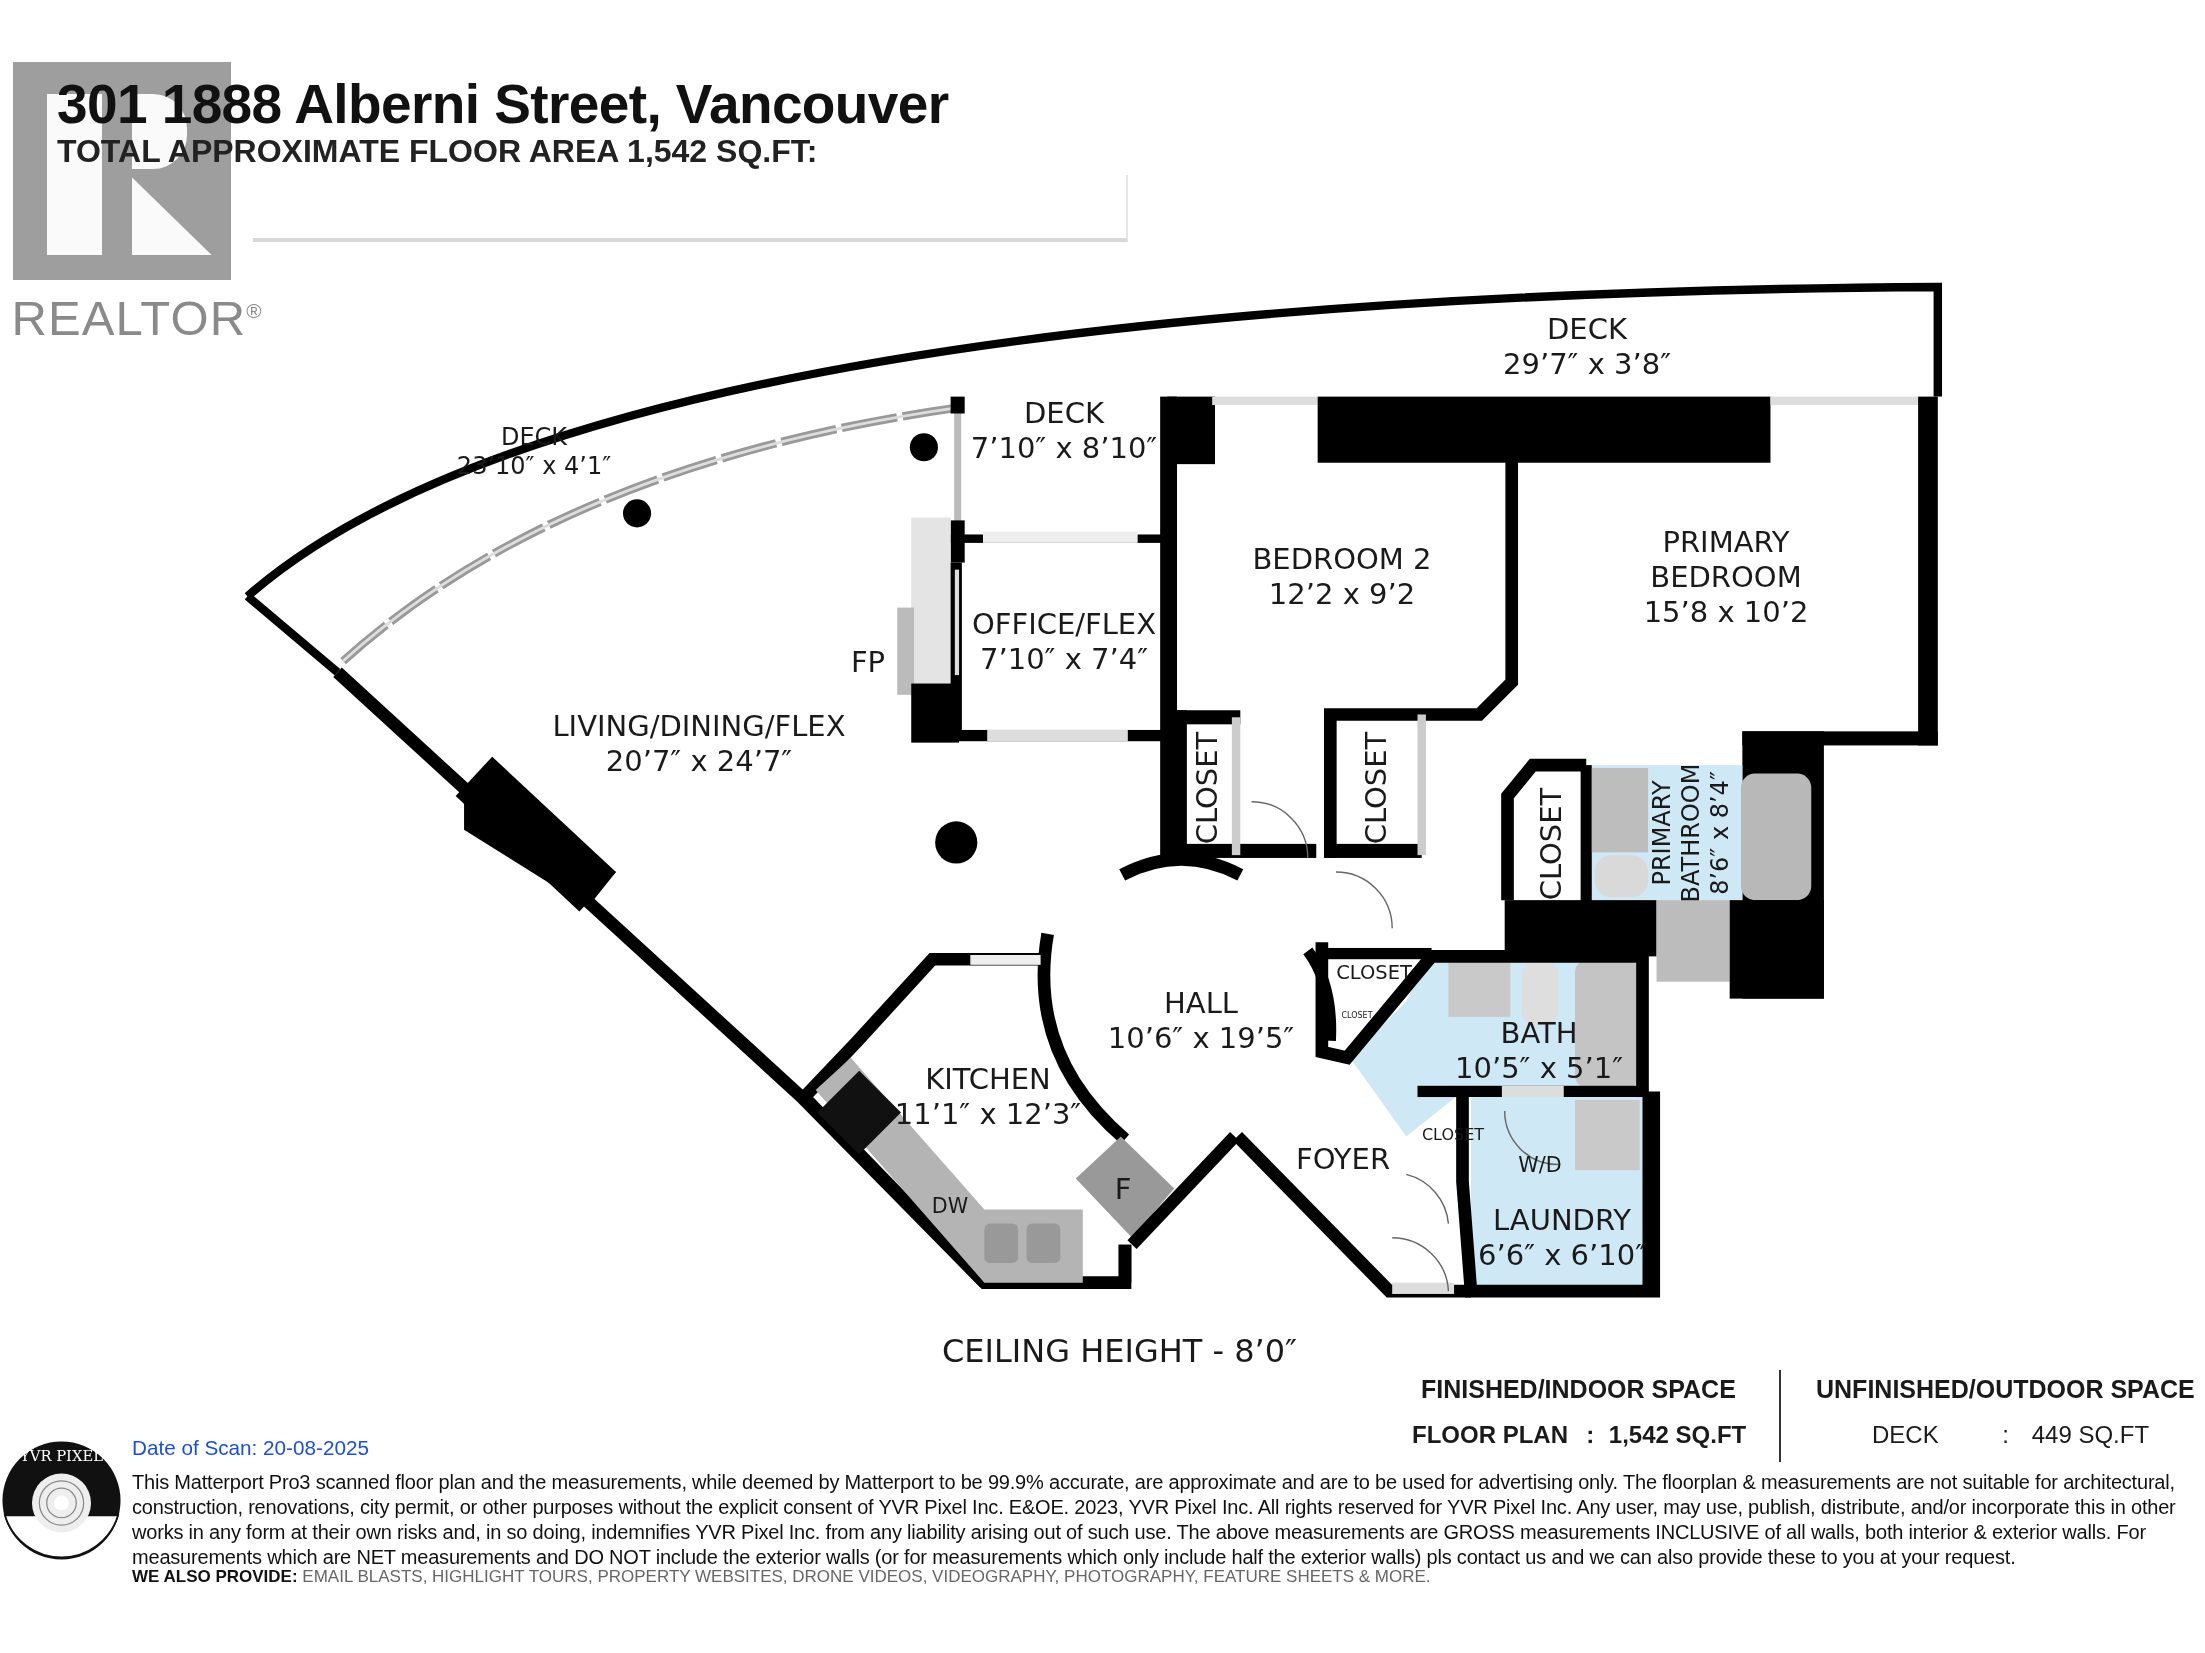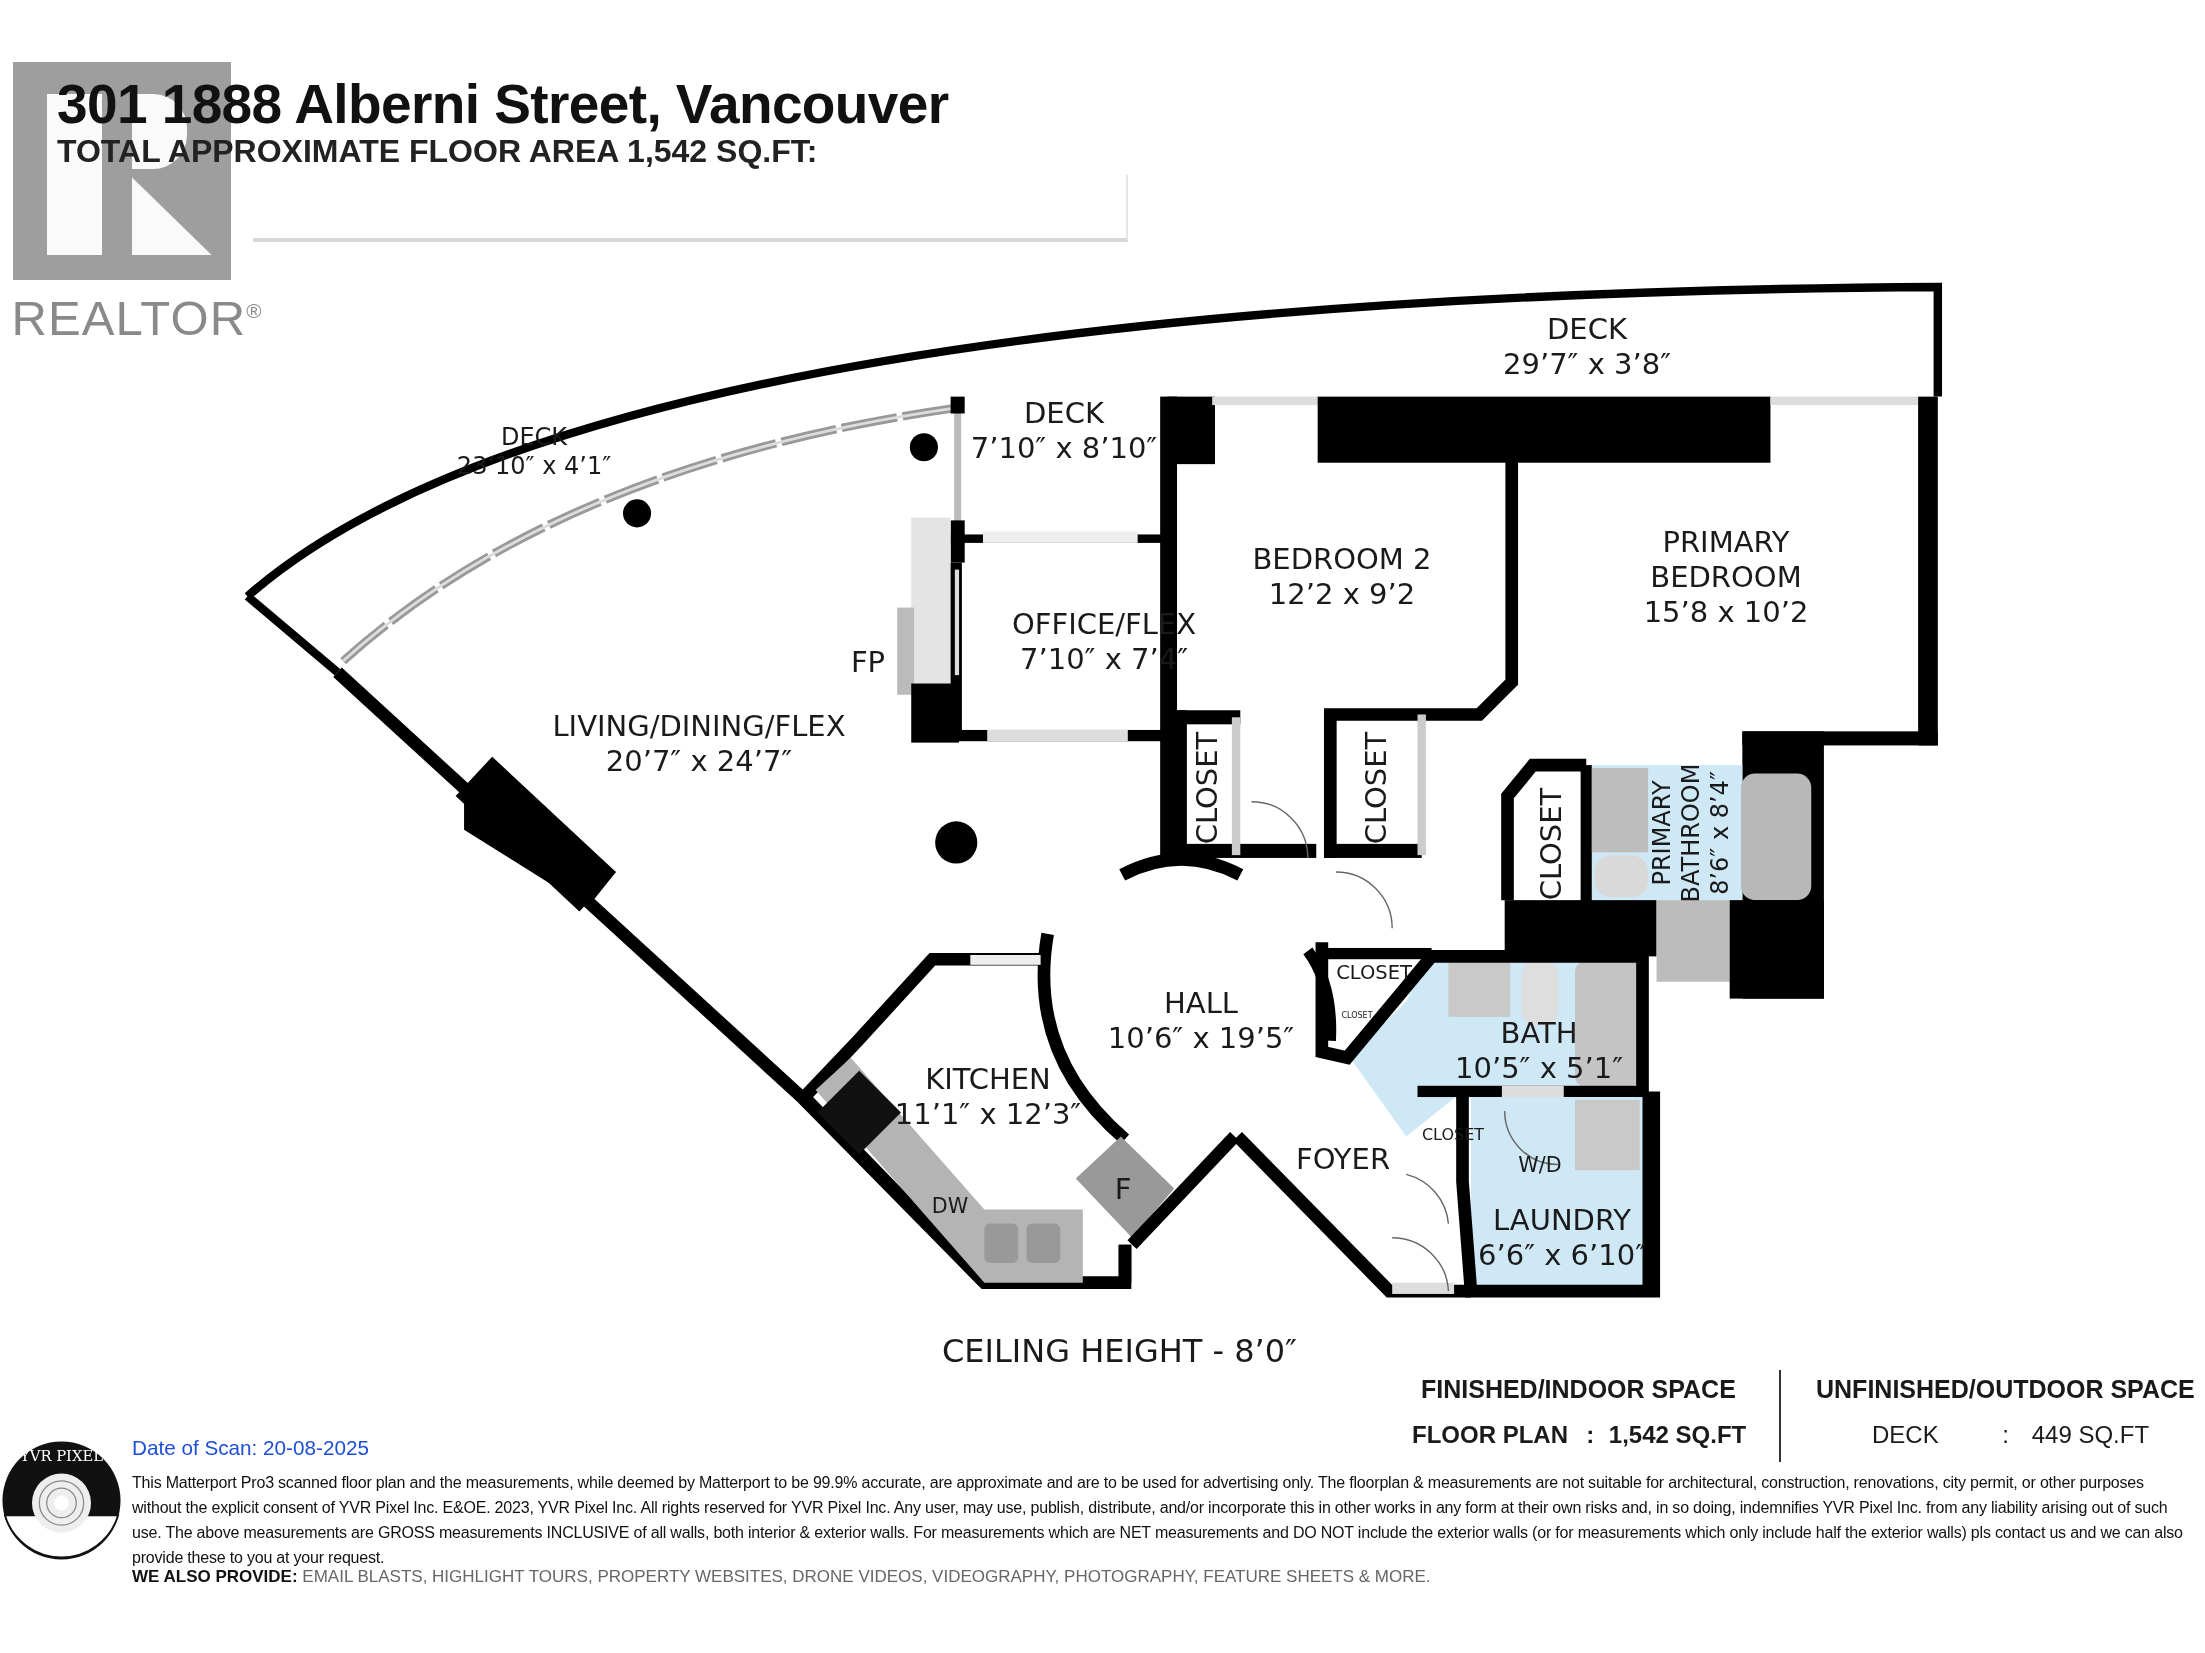--- a/index.html
+++ b/index.html
@@ -19,21 +19,21 @@
   .room .n { font-size:29px; display:block; }
   .room .d { font-size:29px; display:block; }
   .room.sm .n, .room.sm .d { font-size:24px; }
   .vert { transform:translate(-50%,-50%) rotate(-90deg); }
   .tiny { font-size:16px !important; }
   .ceiling { left:942px; top:1332px; font-size:32px; font-family:"DejaVu Sans", sans-serif; white-space:nowrap; color:#1a1a1a; }
   .space-h { font-size:25px; font-weight:bold; white-space:nowrap; color:#1a1a1a; }
   .space-v { font-size:24px; white-space:nowrap; color:#1a1a1a; }
   .divider { left:1779px; top:1370px; width:1.7px; height:92px; background:#333; }
   .scan-date { left:132px; top:1436px; font-size:20.7px; white-space:nowrap; color:#1d4ed8; }
-  .legal { left:132px; top:1470px; width:2056px; font-size:16px; line-height:25px; color:#111; letter-spacing:-0.2px; }
+  .legal { left:132px; top:1470px; width:2056px; font-size:20px; line-height:25px; color:#111; letter-spacing:-0.2px; }
   .provide { left:132px; top:1567px; font-size:17px; white-space:nowrap; color:#666; }
   .provide b { color:#111;text-align:center; }
   .yvr-logo { left:0px; top:1439px; width:123px; height:123px; }
 </style>
 </head>
 <body>
 
 <svg id="plan" viewBox="0 0 1568 1176" preserveAspectRatio="none" xmlns="http://www.w3.org/2000/svg">
 
   <g fill="none" stroke="#000">
@@ -159,21 +159,21 @@
 </div>
 <div class="room" style="left:1342px;top:577px;">
   <span class="n">BEDROOM 2</span>
   <span class="d">12’2 x 9’2</span>
 </div>
 <div class="room" style="left:1726px;top:577px;">
   <span class="n">PRIMARY</span>
   <span class="n">BEDROOM</span>
   <span class="d">15’8 x 10’2</span>
 </div>
-<div class="room" style="left:1064px;top:642px;margin-left:40px;">
+<div class="room" style="left:1064px;top:642px;">
   <span class="n">OFFICE/FLEX</span>
   <span class="d">7’10″ x 7’4″</span>
 </div>
 <div class="room" style="left:868px;top:662px;">
   <span class="n">FP</span>
 </div>
 <div class="room" style="left:699px;top:744px;">
   <span class="n">LIVING/DINING/FLEX</span>
   <span class="d">20’7″ x 24’7″</span>
 </div>

